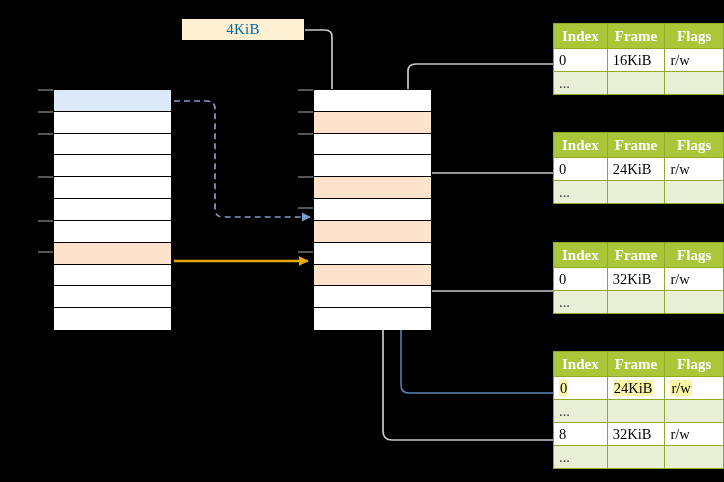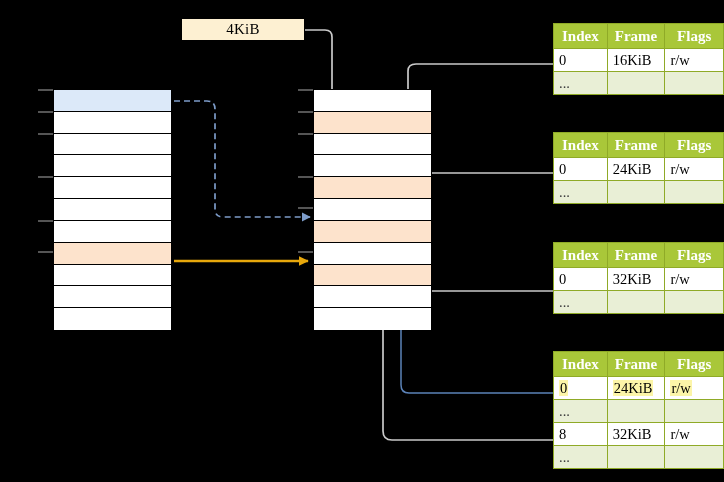--- a/index.html
+++ b/index.html
@@ -48,21 +48,21 @@
     position: absolute;
     height: 1.6px;
     background: #555555;
   }
 
   
   .size-label {
     position: absolute;
     box-sizing: border-box;
     background: #fdf0d2;
-    color: #000000;
+    color: #0369a1;
     text-align: center;
     font-size: 15px;
     line-height: 21px;
     letter-spacing: 0.2px;
   }
 
   
   .ptable {
     position: absolute;
     border-collapse: collapse;

